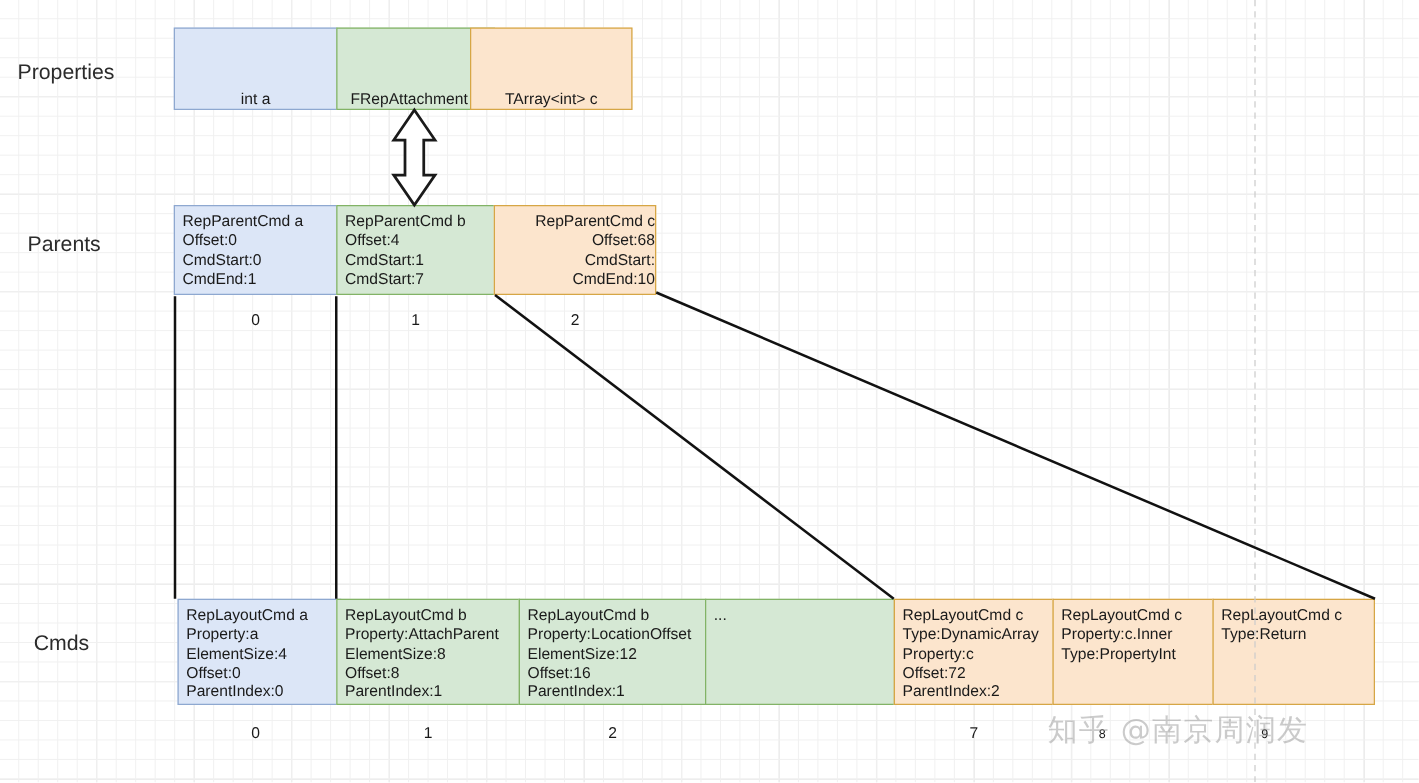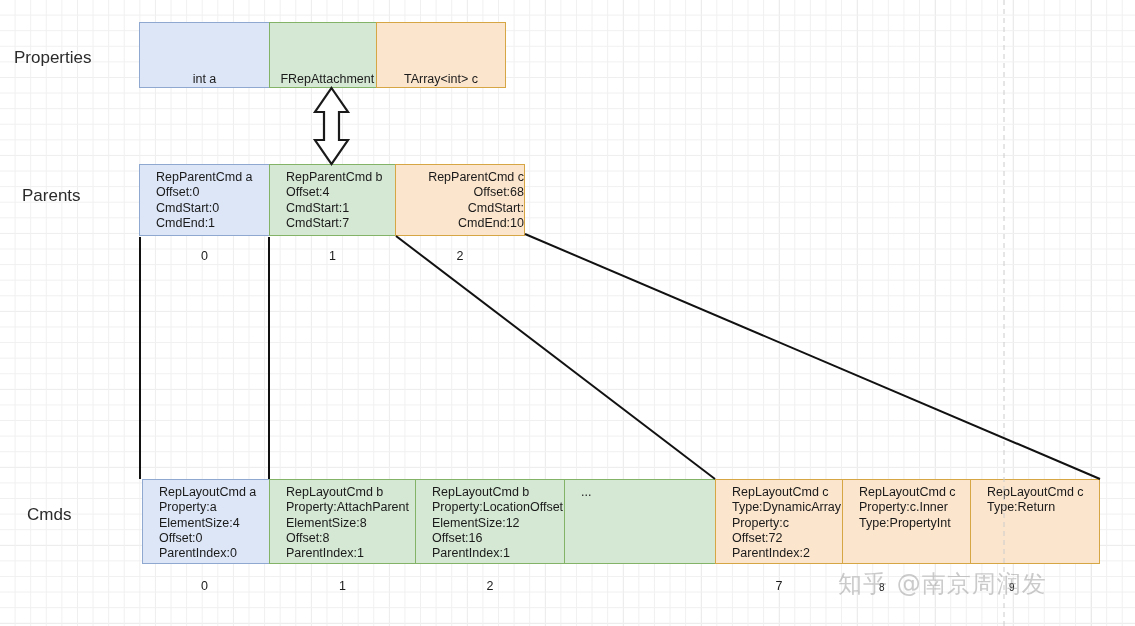--- a/index.html
+++ b/index.html
@@ -44,21 +44,21 @@
     color: #1a1a1a;
     line-height: 15.3px;
     overflow: hidden;
   }
   .box.center {
     display: flex;
     align-items: flex-end;
     justify-content: center;
   }
   .box.tl {
-    padding: 5px 0 0 16px;
+    padding: 5px 0 0 6px;
     white-space: pre;
   }
 
   .fill-blue   { background: #dce6f7; border-color: #8ea8d0; }
   .fill-green  { background: #d5e8d4; border-color: #82b366; }
   .fill-orange { background: #fce5cd; border-color: #d6a645; }
 
   .idx {
     position: absolute;
     font-size: 12.5px;

